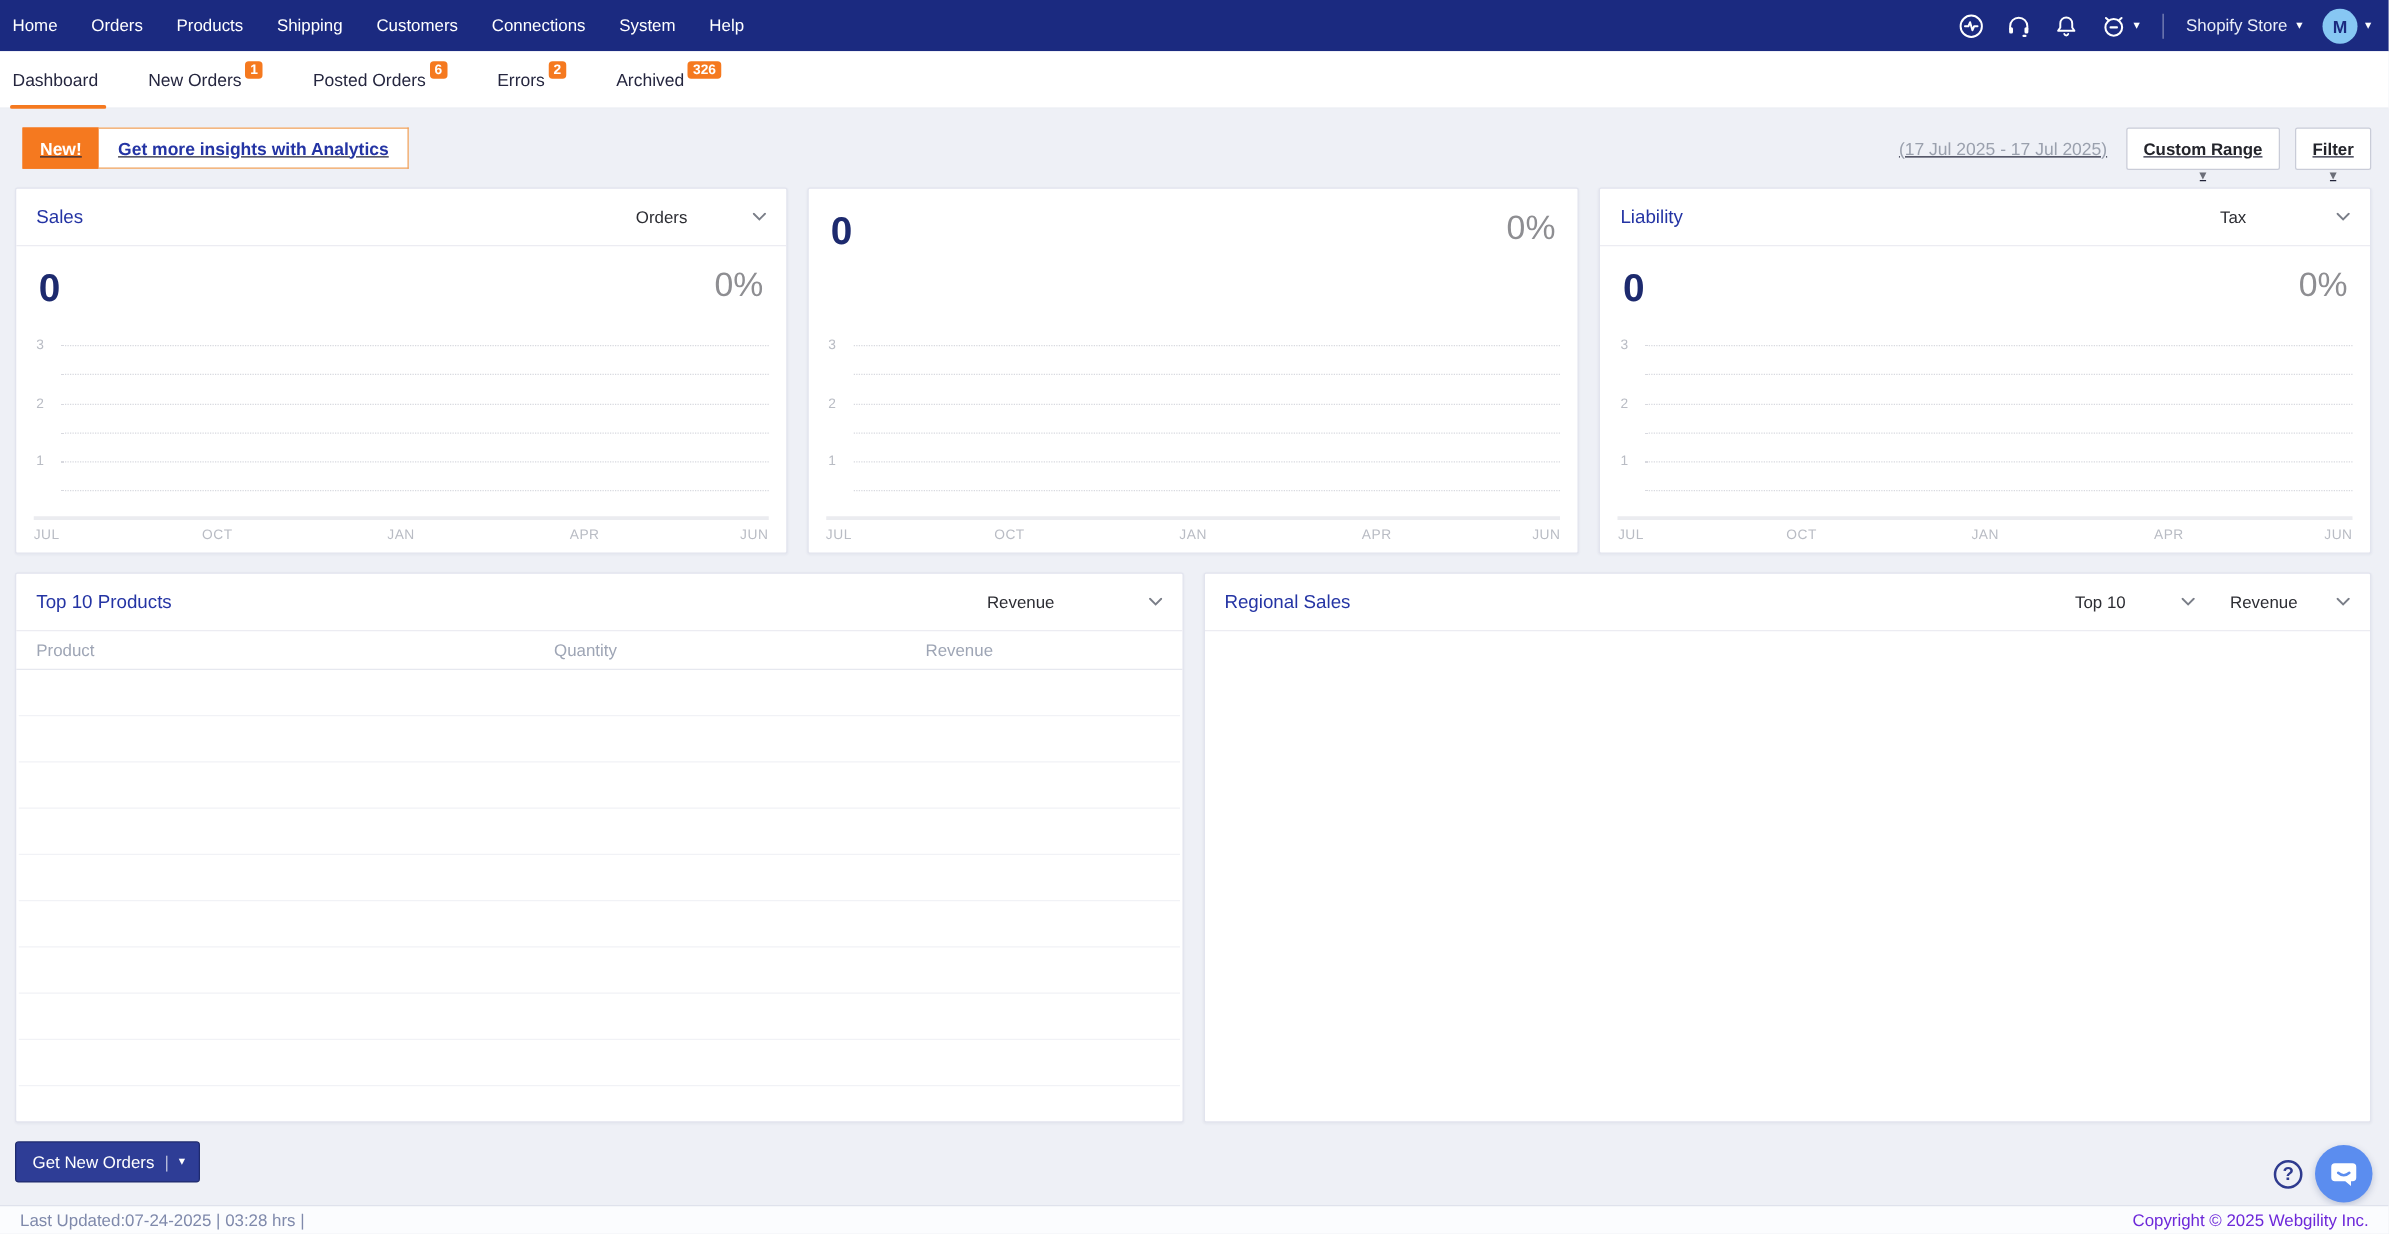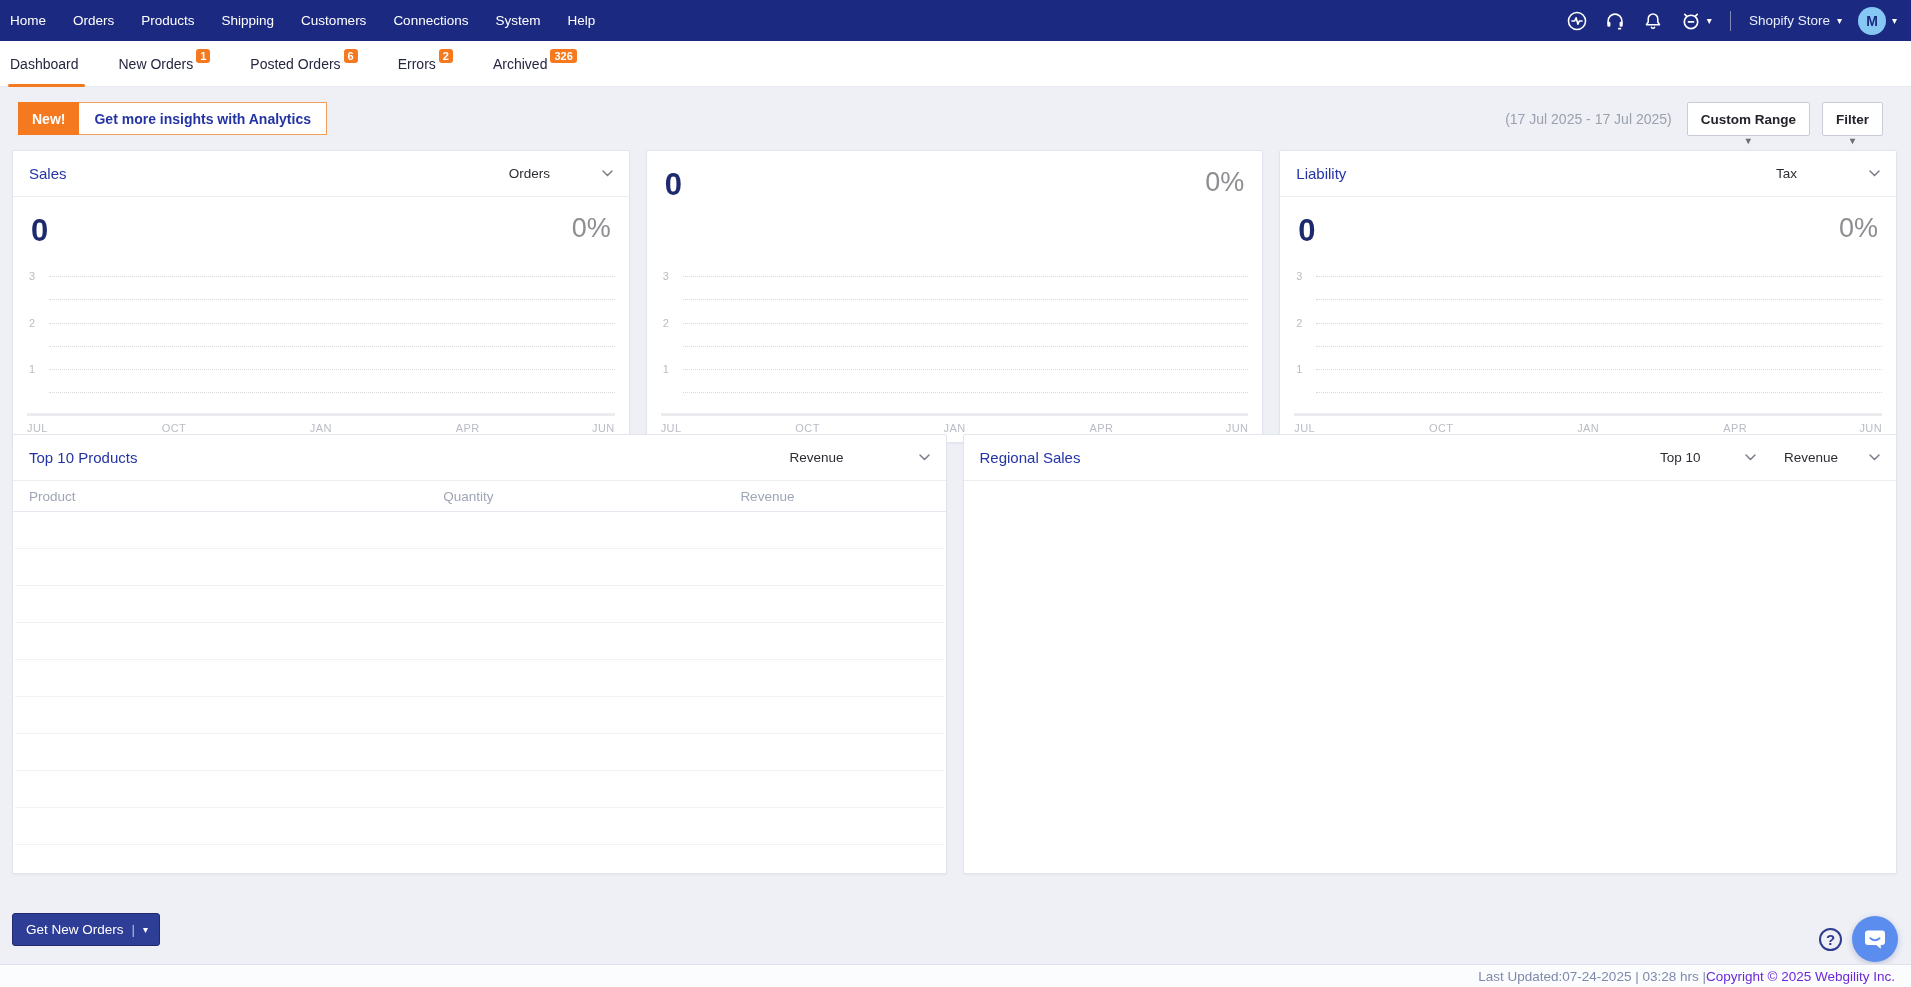--- a/index.html
+++ b/index.html
@@ -46,21 +46,22 @@
     height:3px; background:#f5791f; border-radius:2px;
   }
   .tab-badge {
     background:#f5791f; color:#fff; font-size:11px; font-weight:bold;
     border-radius:3px; padding:1px 4px; margin-left:3px;
     position:relative; top:-8px;
   }
   
   .toolbar {
     height:62px; display:flex; align-items:flex-start; justify-content:space-between;
-    padding:15px 28px 0 18px;
+    padding:15px 14px 0 18px;
+    text-decoration:underline;
   }
   .promo { display:flex; align-items:stretch; height:33px; cursor:pointer; }
   .promo-new {
     background:#f5791f; border:1px solid #f5791f; color:#fff;
     font-weight:bold; font-size:14px; display:flex; align-items:center; padding:0 13px;
   }
   .promo-label {
     background:#fff; border:1px solid #f0a05a; border-left:none;
     color:#2434a4; font-weight:bold; font-size:14px;
     display:flex; align-items:center; padding:0 15px;
@@ -73,21 +74,21 @@
     font-size:13.5px; color:#23242b; font-weight:bold; cursor:pointer;flex-direction:column;
   }
   .tb-btn svg { display:block; }
   .tri { color:#6b6e78; font-size:10px; line-height:1; }
   
   .row1 {
     position:absolute; left:12px; top:150px; width:1885px;
     display:grid; grid-template-columns:1fr 1fr 1fr; gap:16px;
   }
   .row2 {
-    position:absolute; left:12px; top:434px; width:1885px;
+    position:absolute; left:12px; top:458px; width:1885px;
     display:grid; grid-template-columns:1fr 1fr; gap:16px;
   }
   .card {
     background:#fff; border:1px solid #e2e4ee; border-radius:2px;
     position:relative; box-shadow:0 1px 2px rgba(40,50,90,.05);
   }
   .stat-card { height:293px; }
   .panel { height:440px; }
   .card-head {
     height:46px; display:flex; align-items:center; justify-content:space-between;
@@ -137,21 +138,21 @@
   }
   .chat-float {
     position:absolute; right:13px; top:916px;
     width:46px; height:46px; border-radius:50%; background:#5b8def;
     display:flex; align-items:center; justify-content:center; cursor:pointer;
     box-shadow:0 2px 6px rgba(40,60,120,.25);
   }
   footer {
     position:absolute; left:0; right:0; bottom:0; height:23px;
     background:#fbfcfe; border-top:1px solid #dfe2ec;
-    display:flex; justify-content:flex-end; align-items:center;
+    display:flex; justify-content:space-between; align-items:center;
     padding:0 16px; font-size:13.5px;
   }
   .foot-left { color:#7f89ab; }
   .foot-right { color:#6d28d9; }
 </style>
 </head>
 <body>
 
 <nav class="topnav">
   <div class="nav-items">

